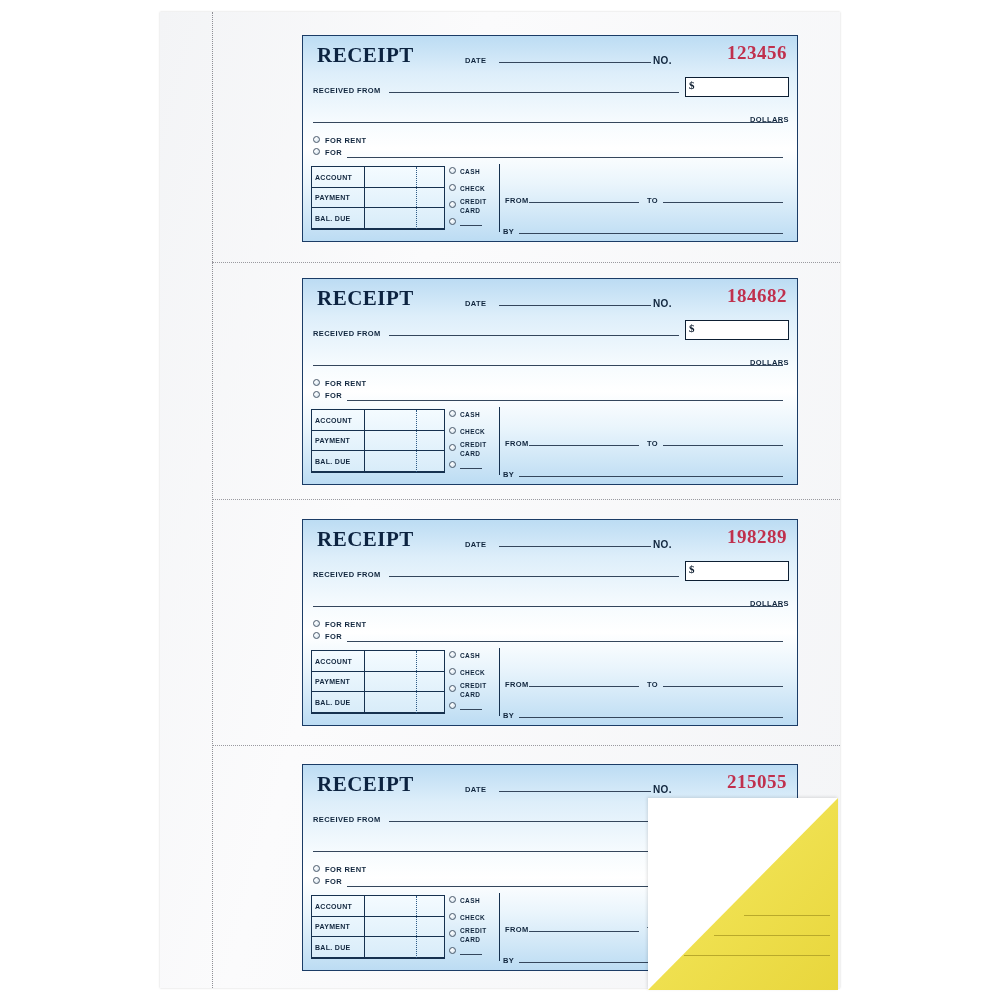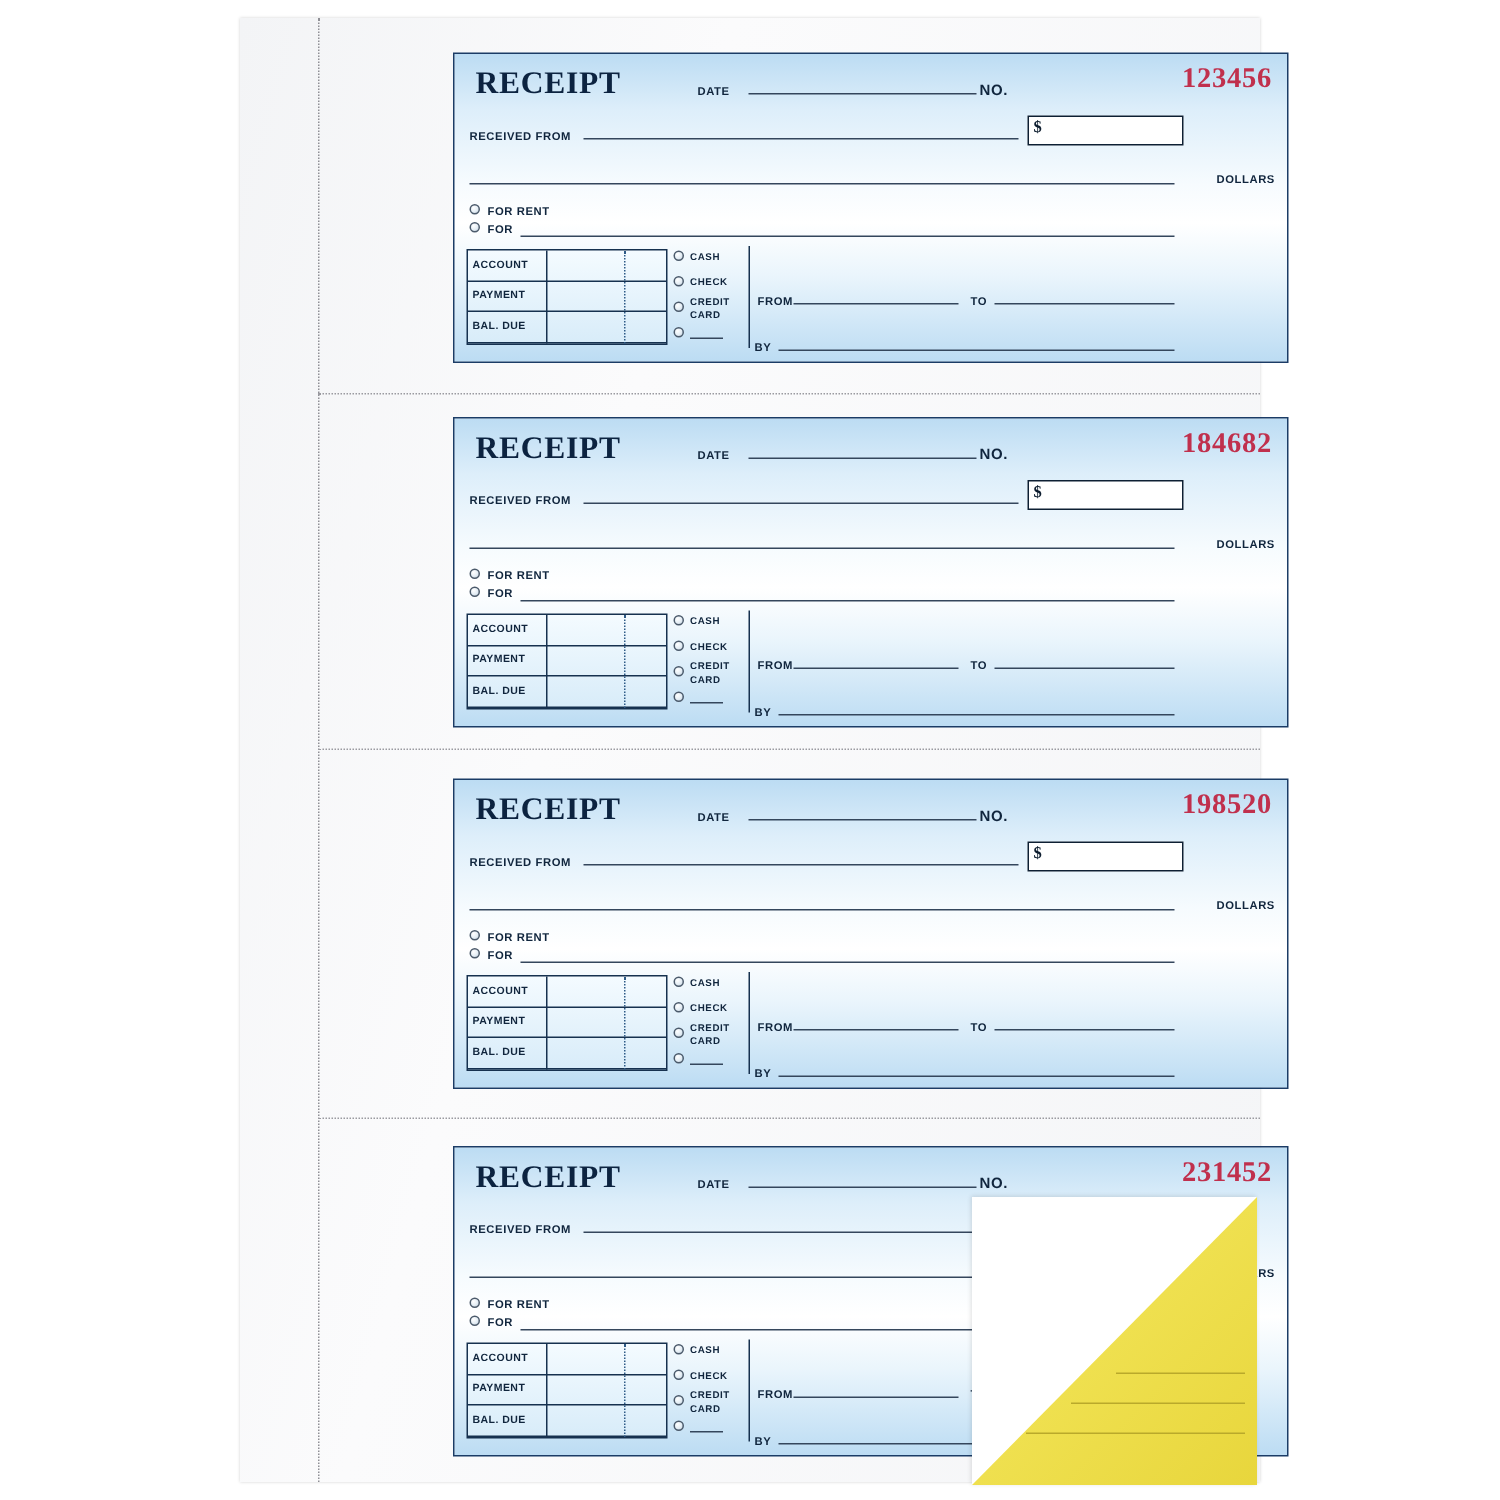--- a/index.html
+++ b/index.html
@@ -44,21 +44,21 @@
     left: 52px;
     width: 628px;
     height: 0;
     border-top: 1px dotted #9a9aa0;
   }
 
   
   .receipt {
     position: absolute;
     left: 142px;
-    width: 557px;
+    width: 496px;
     border: 1px solid #1b3c66;
     background: linear-gradient(to bottom, #bcdcf3 0%, #ddeefa 18%, #f6fbfe 42%, #ffffff 55%, #eaf5fc 72%, #bcdcf3 100%);
     box-sizing: border-box;
     font-size: 7px;
     color: #12263f;
   }
   .r-top {
     position: relative;
     height: 34px;
   }
@@ -318,21 +318,21 @@
       <div class="lbl" style="left:200px; top:191px;">BY</div>
       <div class="rule" style="left:216px; top:197px; width:264px;"></div>
     </div>
 
     <div class="receipt" style="top:507px; height:207px;">
       <div class="r-top">
         <div class="title">RECEIPT</div>
         <div class="lbl" style="left:162px; top:20px;">DATE</div>
         <div class="rule" style="left:196px; top:26px; width:152px;"></div>
         <div class="lbl" style="left:350px; top:19px; font-size:10px;">NO.</div>
-        <div class="num">198520</div>
+        <div class="num">198289</div>
       </div>
 
       <div class="lbl" style="left:10px; top:50px;">RECEIVED FROM</div>
       <div class="rule" style="left:86px; top:56px; width:290px;"></div>
       <div class="amount-box" style="left:382px; top:41px; width:104px; height:20px;">
         <span class="dollar">$</span>
       </div>
 
       <div class="rule" style="left:10px; top:86px; width:470px;"></div>
       <div class="lbl" style="right:8px; top:79px;">DOLLARS</div>
@@ -376,21 +376,21 @@
       <div class="lbl" style="left:200px; top:191px;">BY</div>
       <div class="rule" style="left:216px; top:197px; width:264px;"></div>
     </div>
 
     <div class="receipt" style="top:752px; height:207px;">
       <div class="r-top">
         <div class="title">RECEIPT</div>
         <div class="lbl" style="left:162px; top:20px;">DATE</div>
         <div class="rule" style="left:196px; top:26px; width:152px;"></div>
         <div class="lbl" style="left:350px; top:19px; font-size:10px;">NO.</div>
-        <div class="num">231452</div>
+        <div class="num">215055</div>
       </div>
 
       <div class="lbl" style="left:10px; top:50px;">RECEIVED FROM</div>
       <div class="rule" style="left:86px; top:56px; width:290px;"></div>
       <div class="amount-box" style="left:382px; top:41px; width:104px; height:20px;">
         <span class="dollar">$</span>
       </div>
 
       <div class="rule" style="left:10px; top:86px; width:470px;"></div>
       <div class="lbl" style="right:8px; top:79px;">DOLLARS</div>

